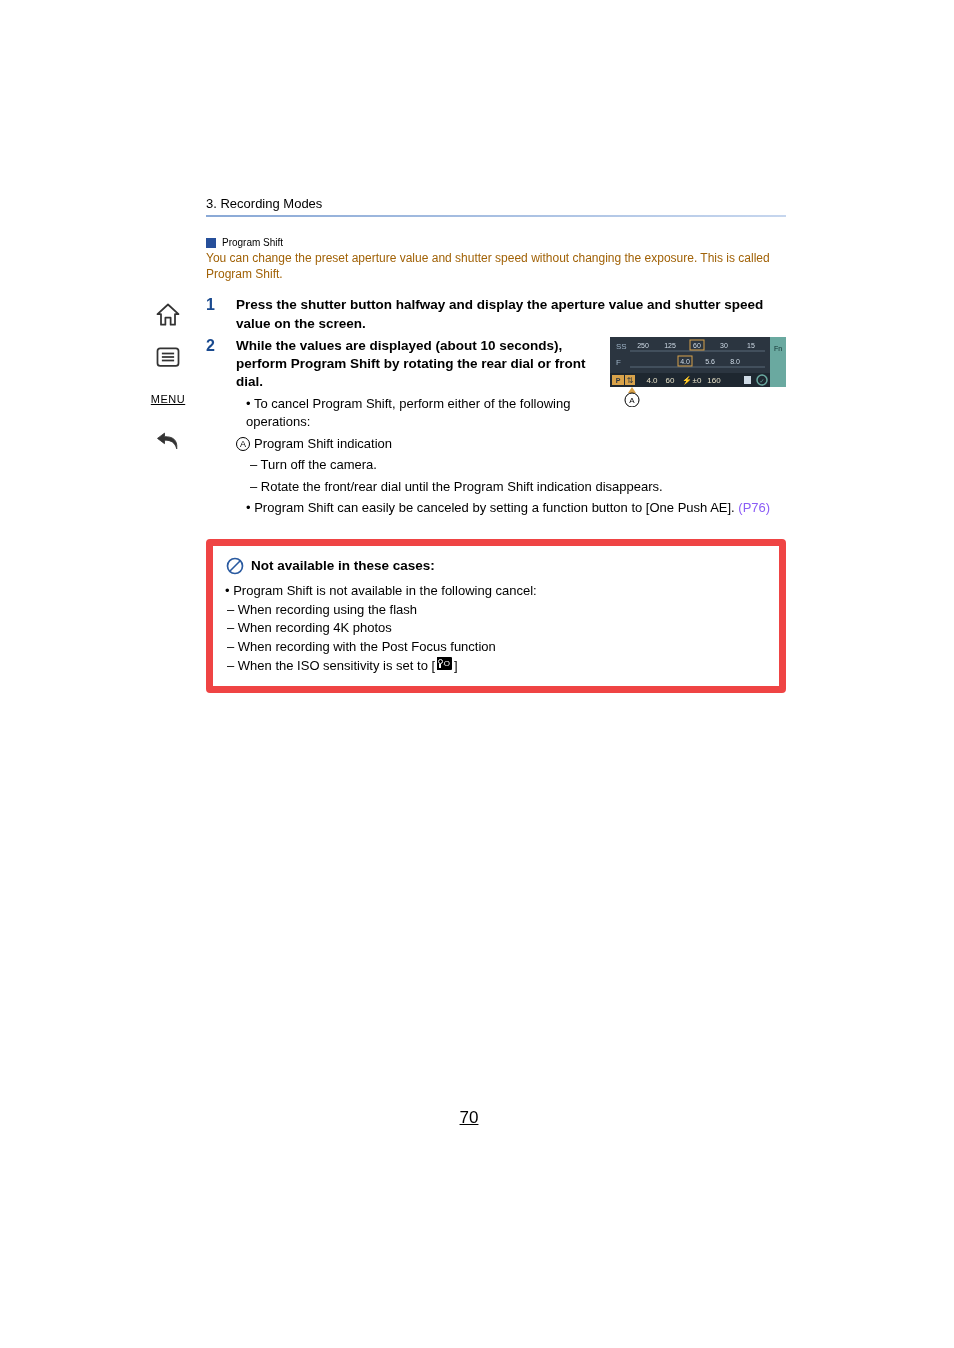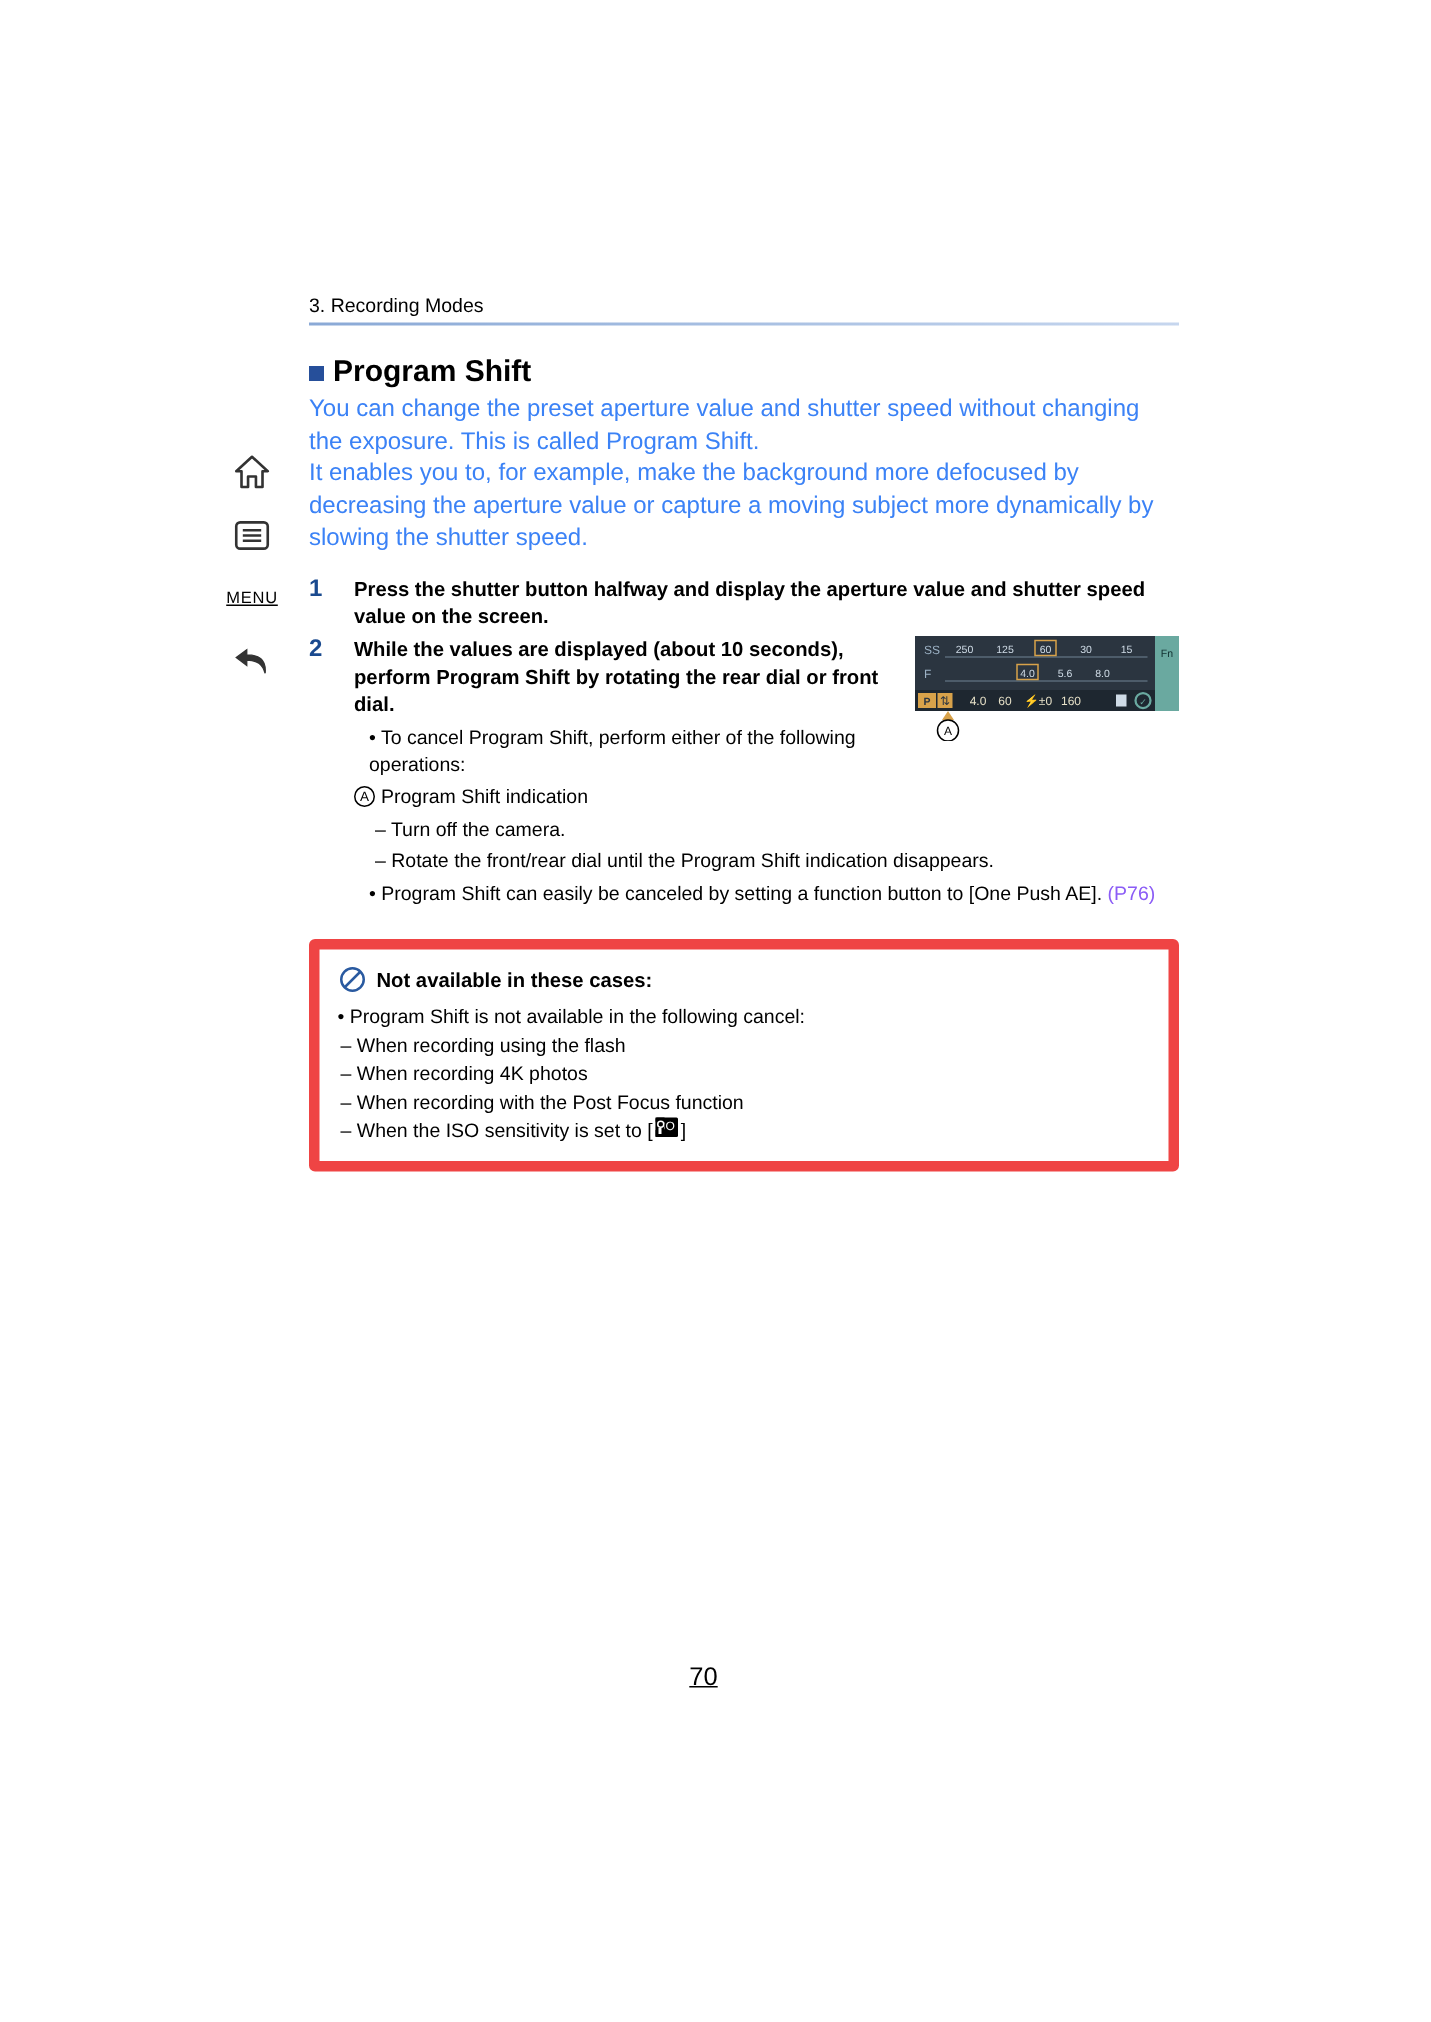--- a/index.html
+++ b/index.html
@@ -51,22 +51,22 @@
     color: #000000;
     margin-bottom: 4px;
   }
   .section-rule {
     height: 2px;
     background: linear-gradient(to right,#8aa9d6,#c6d6ee);
     margin-bottom: 20px;
   }
   .subhead-row { display: flex; align-items: center; gap: 6px; margin-bottom: 2px; }
   .blue-sq { width: 10px; height: 10px; background: #264f9a; display: inline-block; }
-  .subhead { font-weight: bold; font-size: 20px; color: #000; }
-  .body-text { font-size: 16px; line-height: 1.35; color: #3b82f6; margin-bottom: 14px; }
+  .subhead { font-weight: normal; font-size: 10px; color: #000; }
+  .body-text { font-size: 12px; line-height: 1.35; color: #a16207; margin-bottom: 14px; }
   .steps { display: flex; flex-direction: column; gap: 4px; }
   .step { display: flex; gap: 14px; }
   .step-num { font-size: 16px; font-weight: bold; color: #1a4a8f; min-width: 16px; }
   .step-body { flex: 1; font-size: 13.5px; line-height: 1.35; }
   .step-body-bold { font-weight: bold; }
   .step2-wrap { display: flex; gap: 8px; }
   .step2-text { flex: 1; }
   .display-graphic {
     width: 176px;
     min-width: 176px;
@@ -147,21 +147,20 @@
     <div class="section-header">3. Recording Modes</div>
     <div class="section-rule"></div>
 
     <div class="subhead-row">
       <span class="blue-sq"></span>
       <span class="subhead">Program Shift</span>
     </div>
 
     <div class="body-text">
       <span>You can change the preset aperture value and shutter speed without changing the exposure. This is called Program Shift.</span><br>
-      <span>It enables you to, for example, make the background more defocused by decreasing the aperture value or capture a moving subject more dynamically by slowing the shutter speed.</span>
     </div>
 
     <div class="steps">
 
       <div class="step">
         <div class="step-num">1</div>
         <div class="step-body step-body-bold">Press the shutter button halfway and display the aperture value and shutter speed value on the screen.</div>
       </div>
 
       <div class="step">

